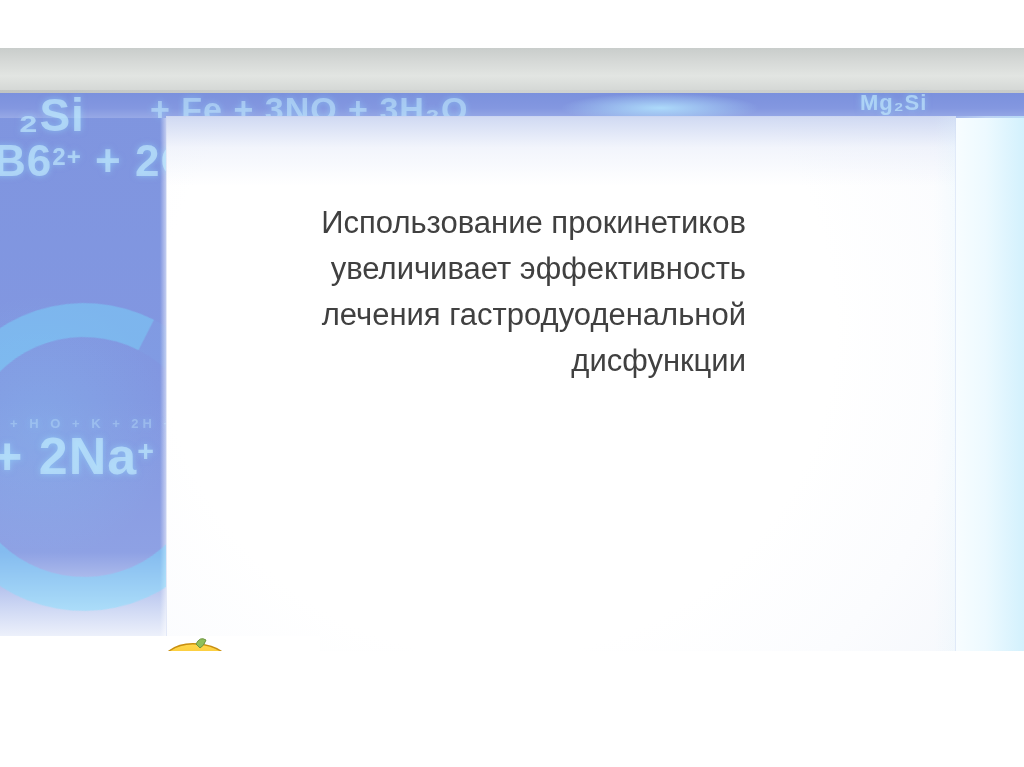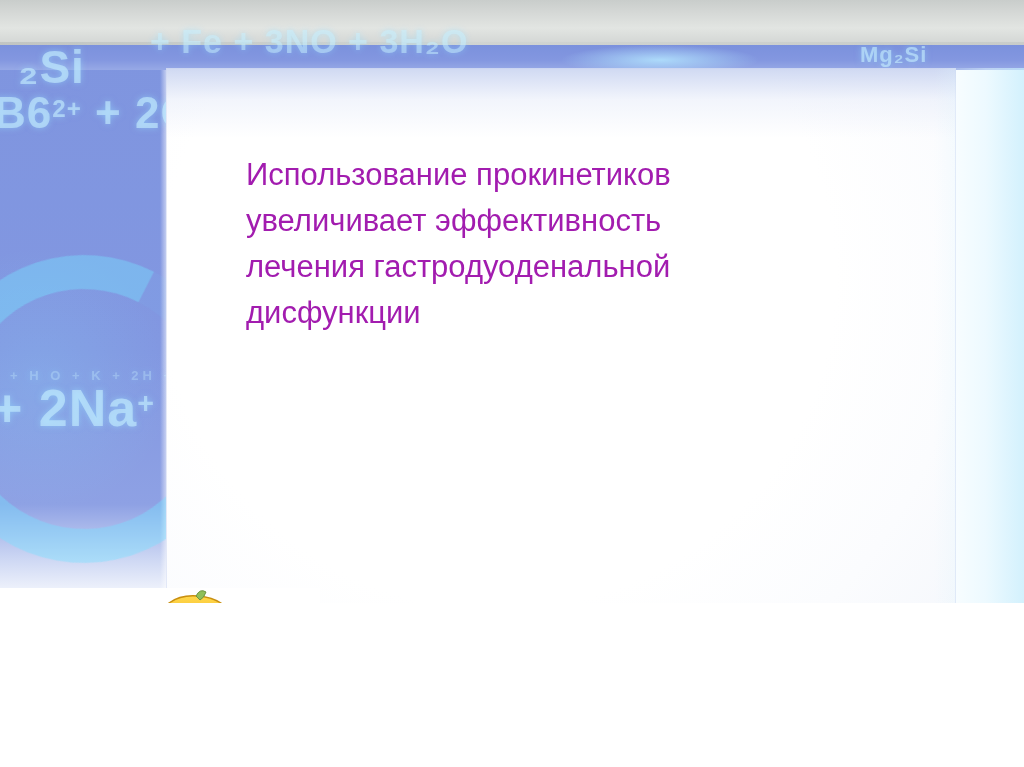--- a/index.html
+++ b/index.html
@@ -11,20 +11,21 @@
   body {
     font-family: "Liberation Sans", sans-serif;
   }
 
   .slide {
     position: relative;
     width: 1024px;
     height: 603px;
     overflow: hidden;
     background: #ffffff;
+    margin-top: 48px;
   }
 
   
   .top-strip {
     position: absolute;
     left: 0; top: 0;
     width: 1024px;
     height: 45px;
     background: linear-gradient(180deg,#c9cdcb 0%,#d5d8d6 28%,#e2e5e2 62%,#d2d5d3 100%);
   }
@@ -97,21 +98,21 @@
     font-weight: 700;
     white-space: nowrap;
     letter-spacing: 1px;
     text-shadow: 0 0 6px rgba(150,220,255,.55);
     pointer-events: none;
   }
   .chem sup { font-size: .55em; vertical-align: .45em; }
 
   .chem-si   { left: 18px;  top: 40px;  font-size: 46px; }
   .chem-b    { left: -6px;  top: 88px;  font-size: 44px; }
-  .chem-eq   { left: 150px; top: 22px;  font-size: 34px; opacity:.85;}
+  .chem-eq   { left: 150px; top: 42px;  font-size: 34px; opacity:.85;}
   .chem-mg   { left: 860px; top: 42px;  font-size: 22px; }
   .chem-na   { left: -8px;  top: 378px; font-size: 52px; }
   .chem-tiny { left: 10px;  top: 368px; font-size: 13px; opacity:.55; letter-spacing: 4px;}
 
   
   .big-c {
     position: absolute;
     left: -70px; top: 255px;
     width: 240px; height: 240px;
     border: 34px solid rgba(120,225,255,.42);
@@ -150,24 +151,24 @@
     width:90px; height:660px;
     background:linear-gradient(90deg, rgba(255,255,255,0) 0%, rgba(222,245,255,.55) 58%, rgba(196,236,252,.75) 100%);
   }
 
   
   .title {
     position: absolute;
     left: 246px;
     top: 152px;
     width: 500px;
-    text-align: left;
+    text-align: right;
     font-size: 31px;
     line-height: 46px;
-    color: #a21caf;
+    color: #404040;
     font-family: "Liberation Sans", sans-serif;
     font-weight: 400;
     white-space: pre-line;
   }
 
   
   .bubble{
     position:absolute;
     border-radius:50%;
     border:2px solid rgba(180,232,250,.55);

